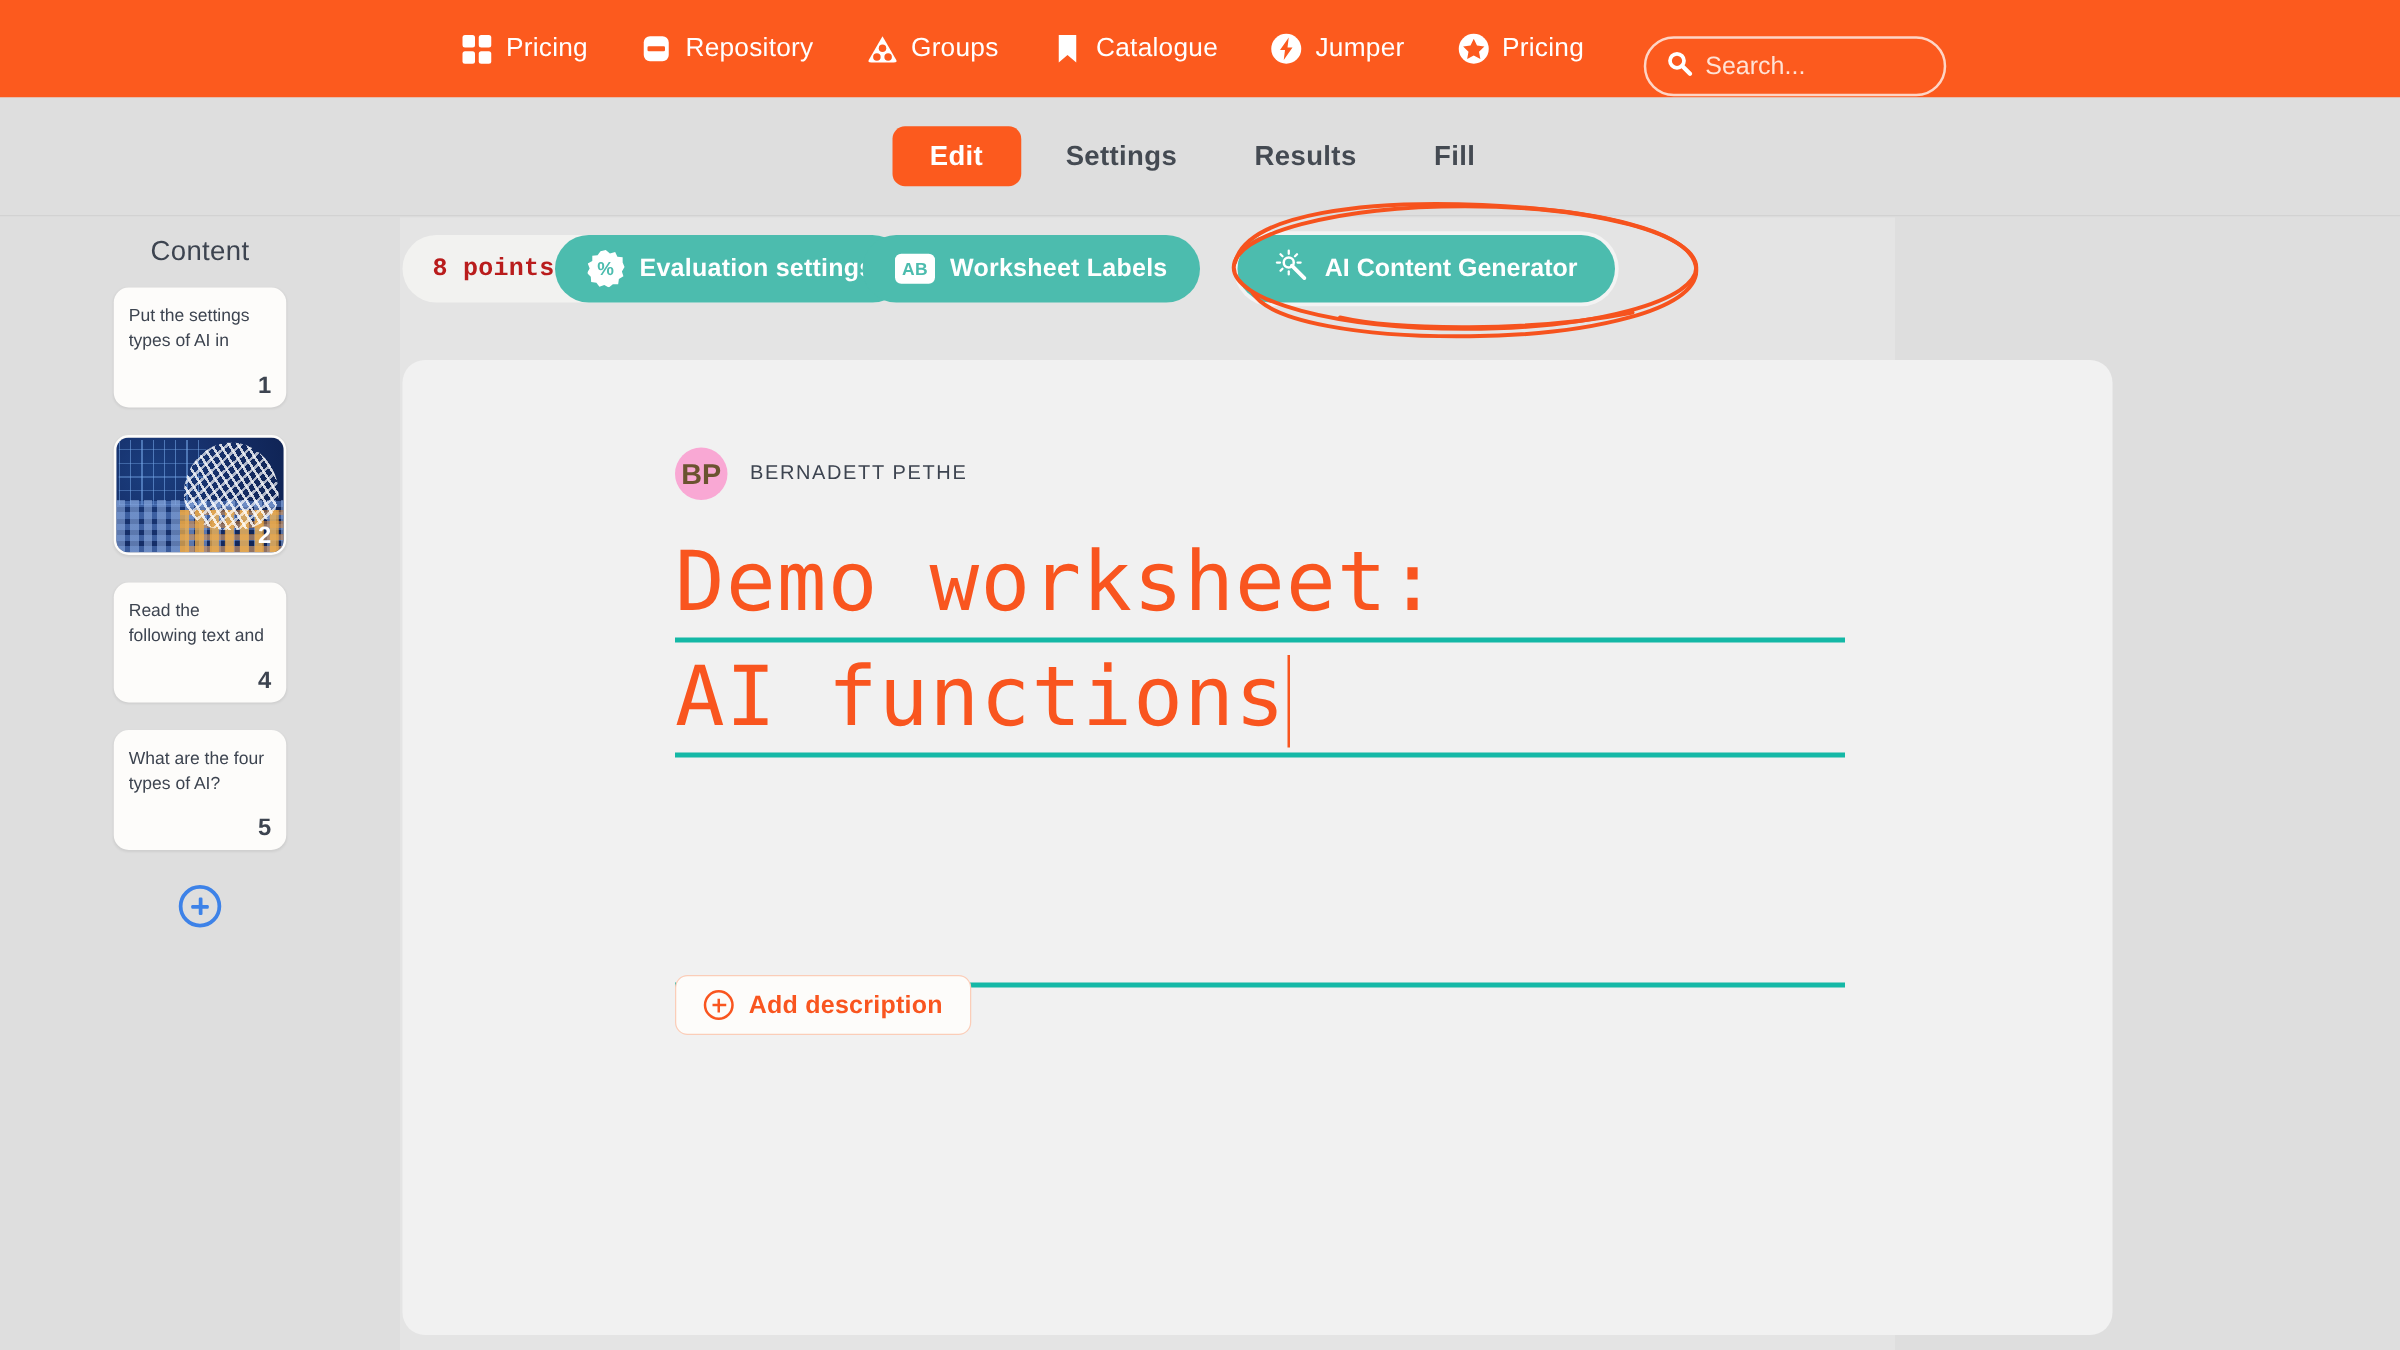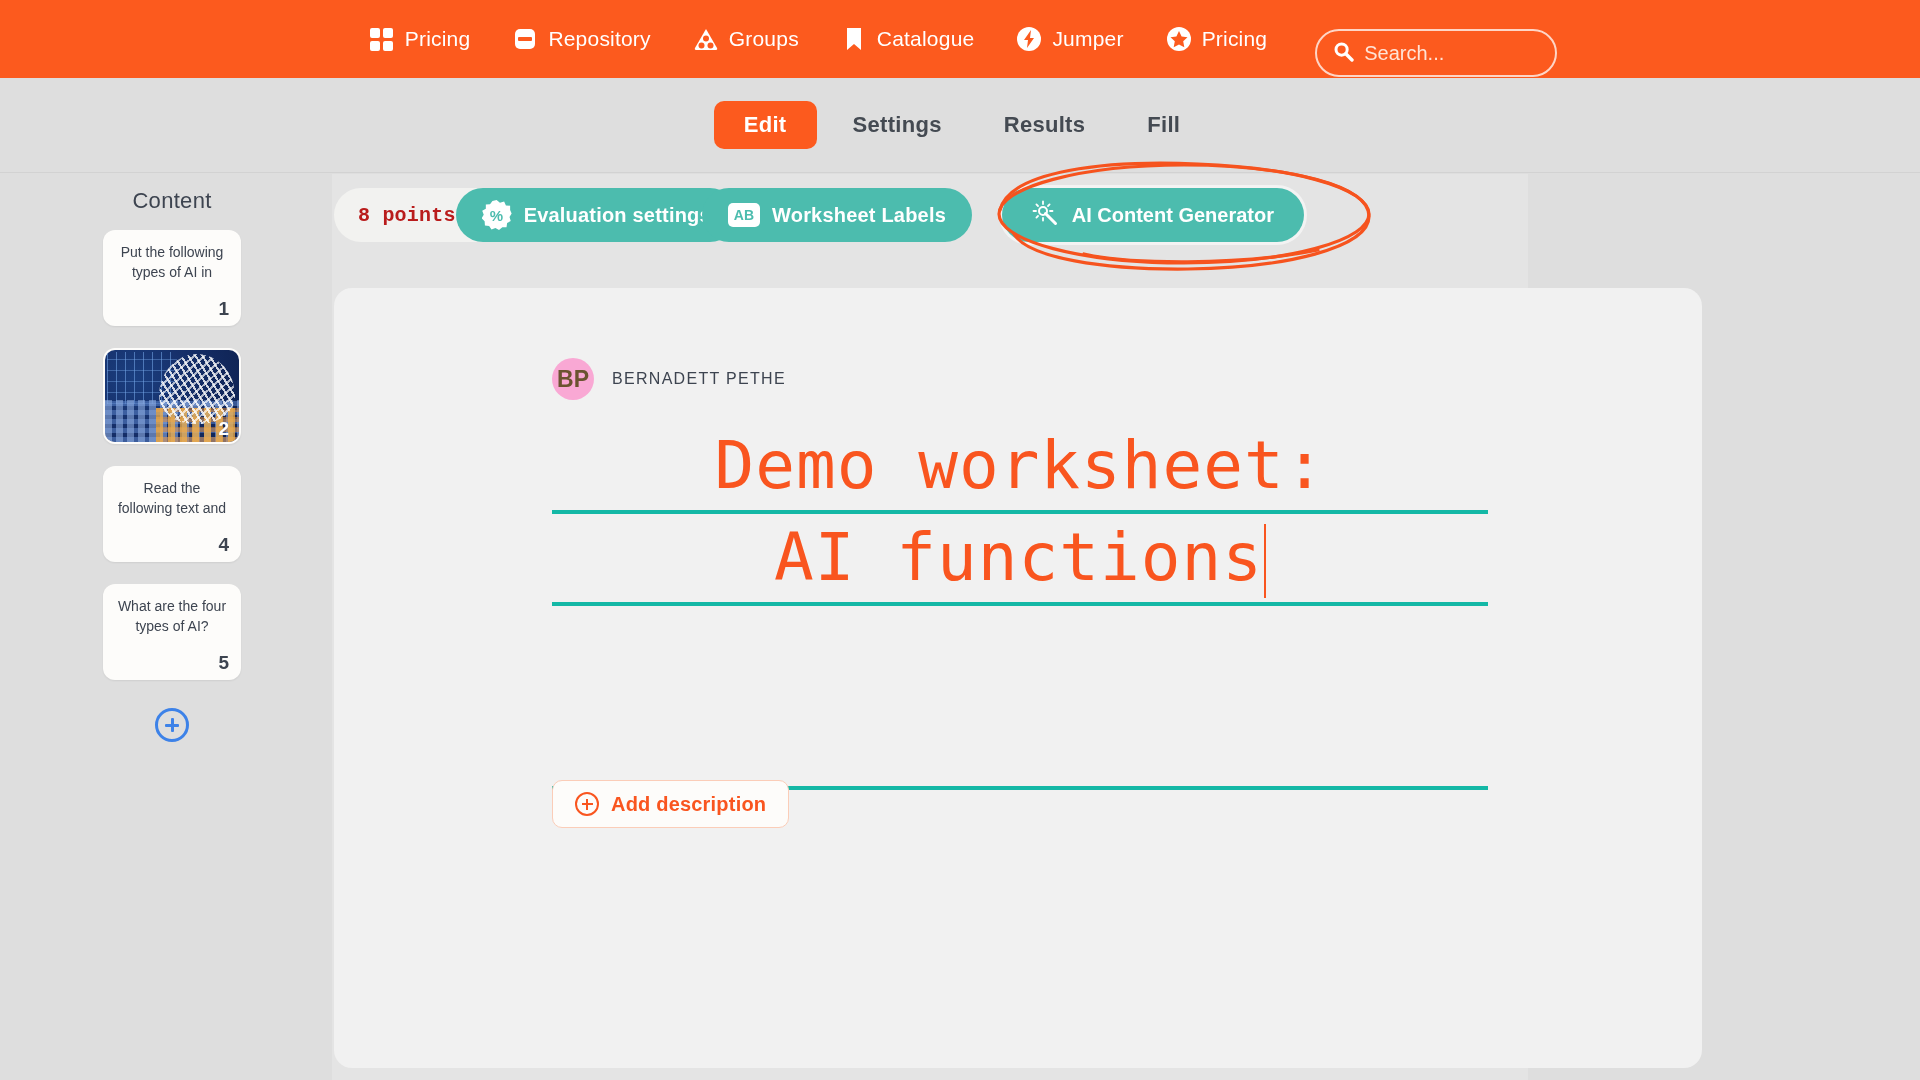--- a/index.html
+++ b/index.html
@@ -71,21 +71,21 @@
     border-bottom: 1px solid #d2d2d2;
   }
   .tab {
     font-size: 22px; font-weight: 700; color: #444a52;
     padding: 11px 26px; border-radius: 10px; cursor: pointer;
     letter-spacing: .3px;
   }
   .tab.active { background: #fc5a1e; color: #fff; padding: 11px 30px; }
 
   
-  .body-wrap { position: absolute; top: 174px; left: 12px; width: 1516px; height: 906px; text-align: center; }
+  .body-wrap { position: absolute; top: 174px; left: 0; width: 1516px; height: 906px; }
 
   
   .sidebar {
     position: absolute; left: 0; top: 0; width: 320px; height: 906px;
     background: #dedede;
     display: flex; flex-direction: column; align-items: center;
     padding-top: 14px;
   }
   .sidebar-title { font-size: 22px; color: #3d4450; margin-bottom: 16px; letter-spacing:.3px; }
   .slide-card {
@@ -318,21 +318,21 @@
   <div class="tab">Results</div>
   <div class="tab">Fill</div>
 </div>
 
 <div class="body-wrap">
 
   <div class="sidebar">
     <div class="sidebar-title">Content</div>
 
     <div class="slide-card">
-      <div class="sc-text">Put the following types of AI in</div>
+      <div class="sc-text">Put the settings types of AI in</div>
       <div class="sc-num">1</div>
     </div>
 
     <div class="slide-card img-card">
       <div class="thumb">
         <div class="circuit"></div>
           <div class="pix"></div>
           <div class="pix2"></div>
           <div class="brain"></div>
       </div>

